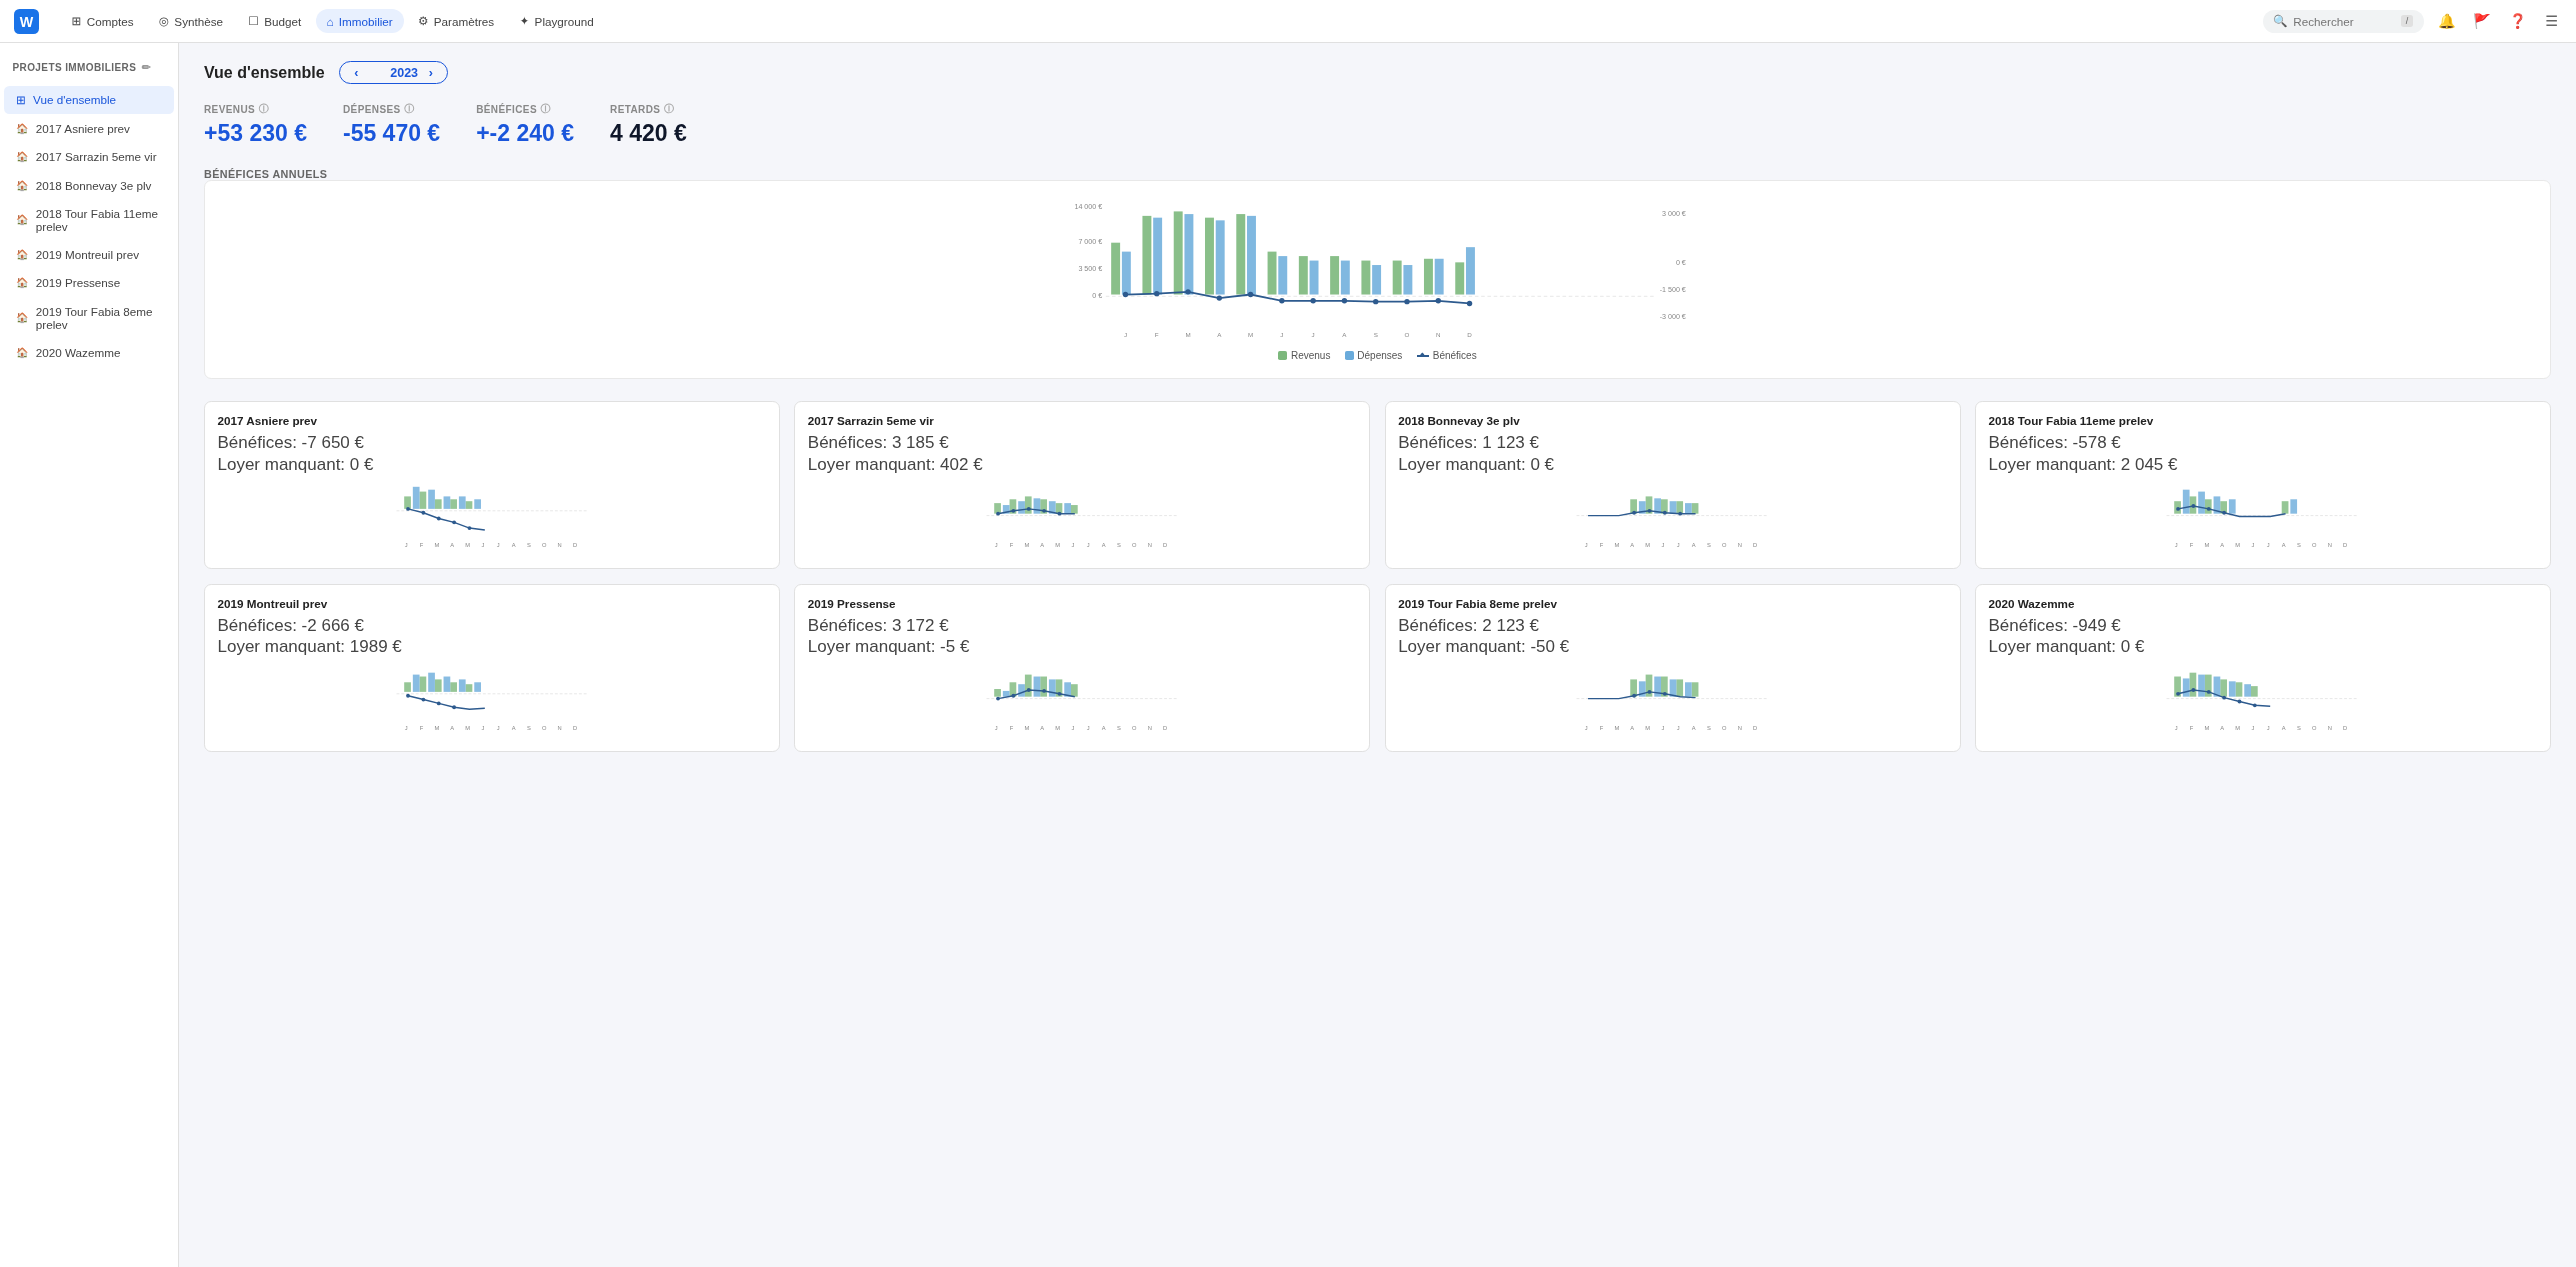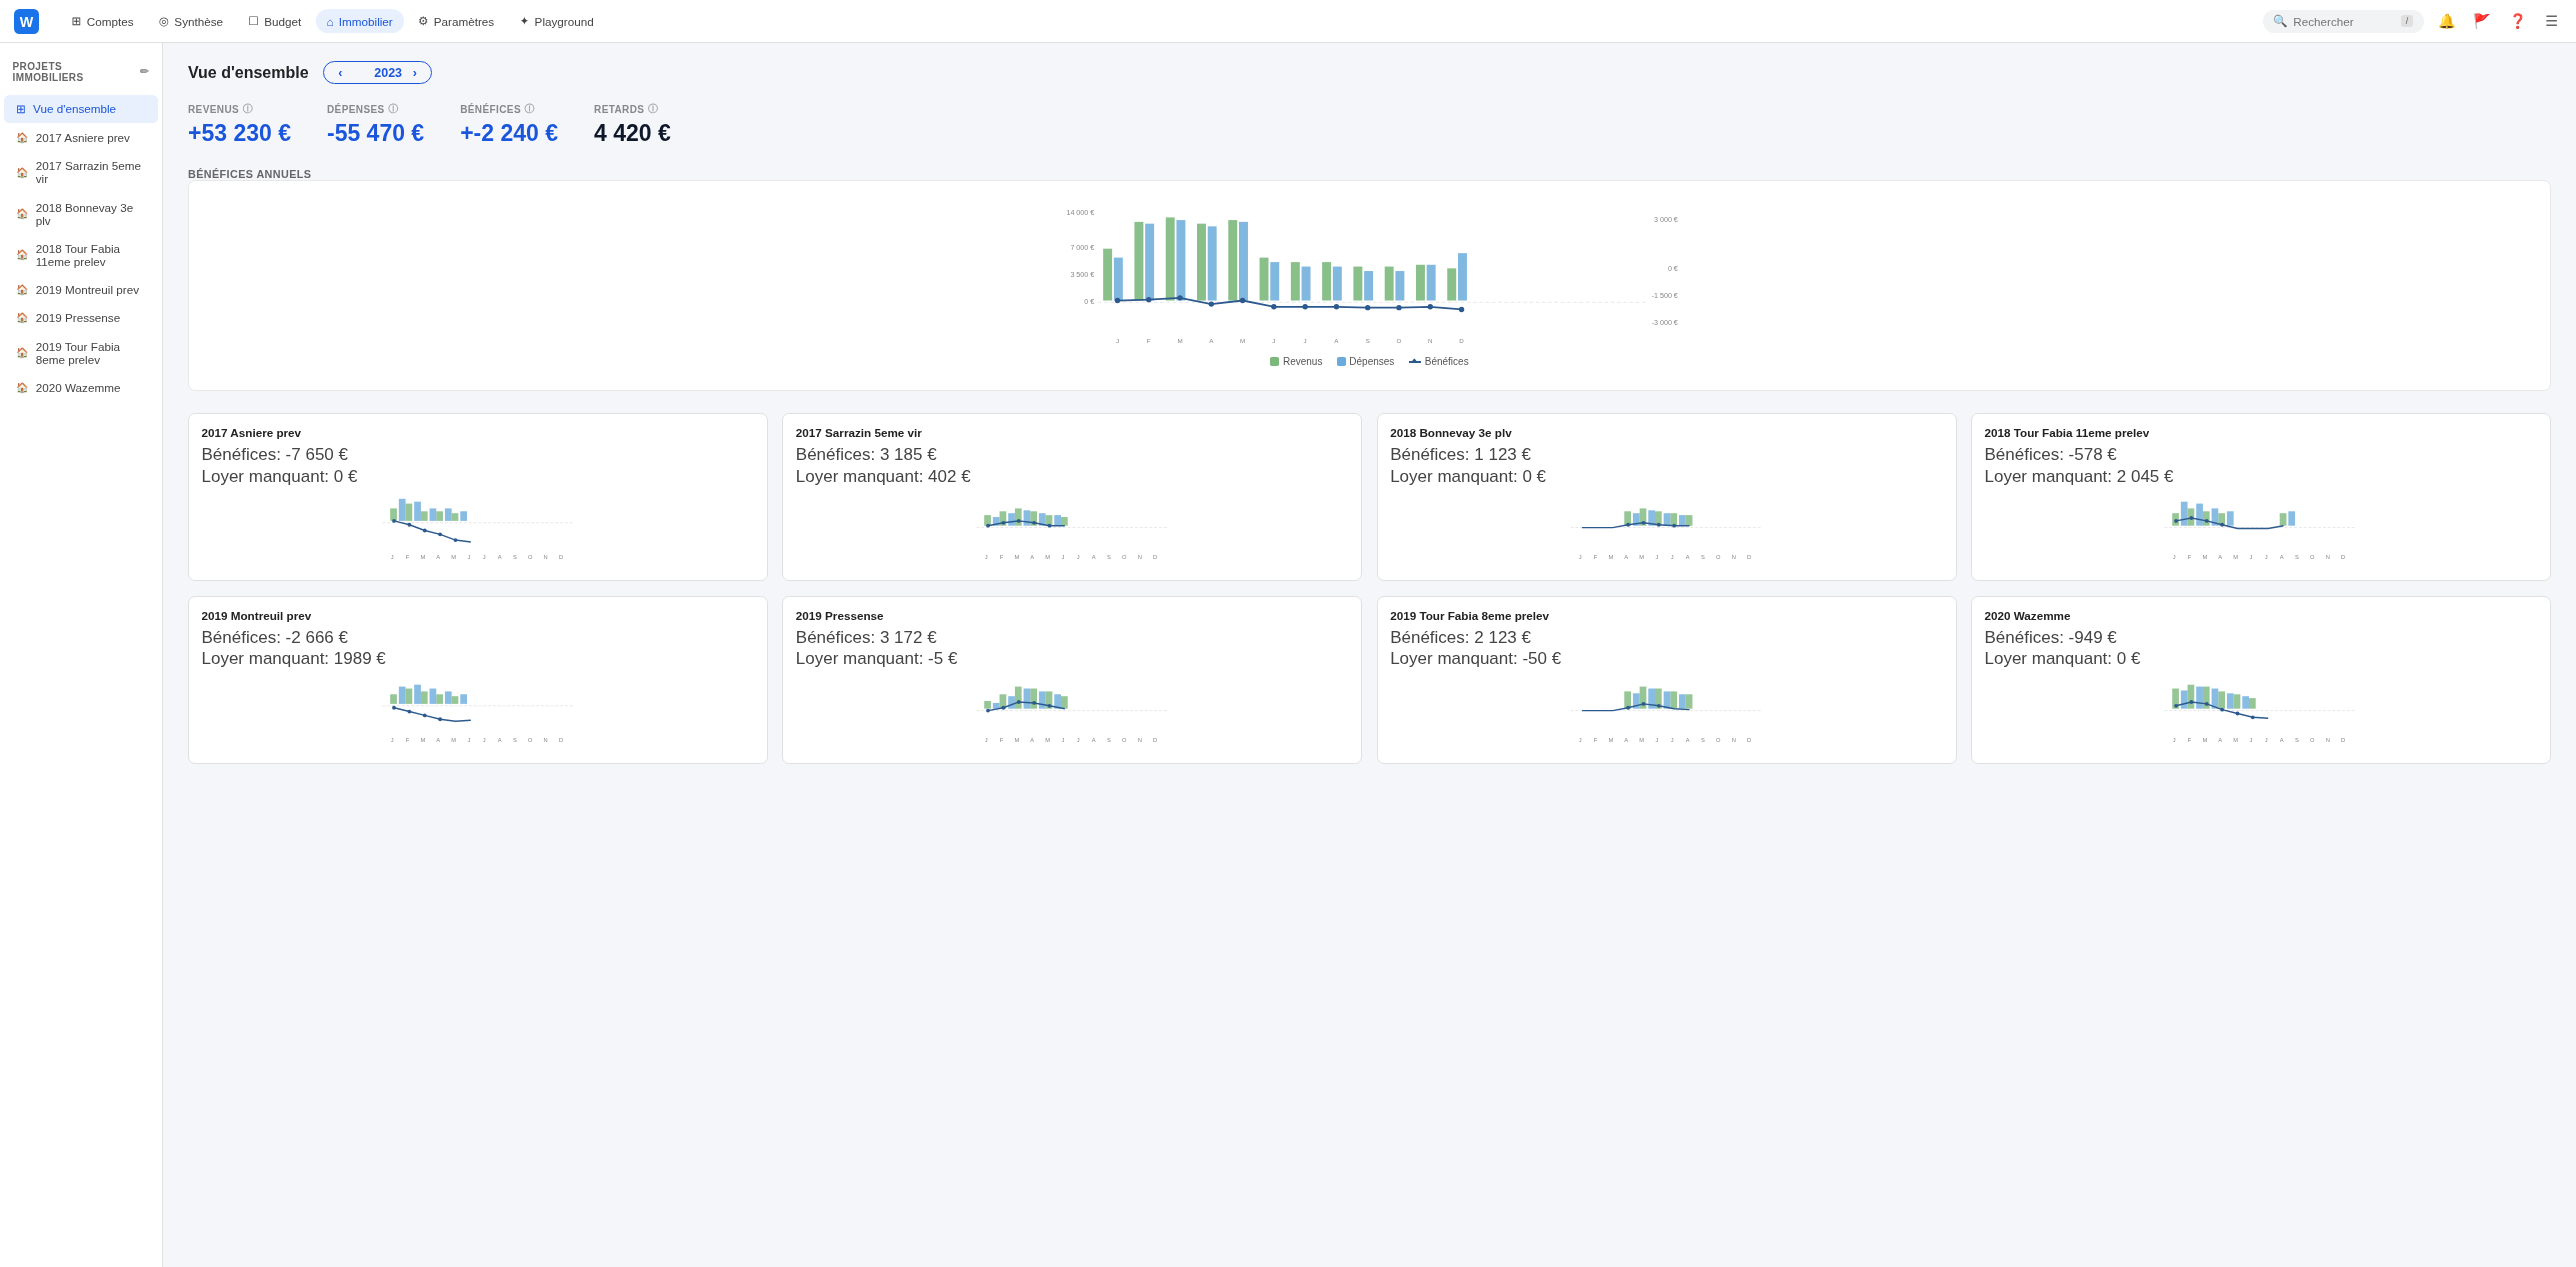--- a/index.html
+++ b/index.html
@@ -28,21 +28,21 @@
     }
     .search-box input { border: none; background: transparent; outline: none; font-size: 11.7px; color: #666; width: 100%; }
     .slash-badge { background: #e0e0e0; border-radius: 2.7px; padding: 0.9px 4.5px; font-size: 9px; color: #666; }
     .topnav-icon-btn { cursor: pointer; color: #666; font-size: 14.3px; padding: 3.6px; }
 
     
     .layout { display: flex; height: calc(100vh - 43px); overflow: hidden; }
 
     
     .sidebar {
-      width: 163px; background: #fff; border-right: 0.9px solid #e0e0e0;
+      width: 179px; background: #fff; border-right: 0.9px solid #e0e0e0;
       overflow-y: auto; padding: 10.8px 0; flex-shrink: 0;
     }
     .sidebar-header {
       display: flex; align-items: center; gap: 5.4px;
       padding: 7.2px 12.5px 10.8px; font-size: 10px; font-weight: 600;
       color: #666; text-transform: uppercase; letter-spacing: 0.4px;
     }
     .sidebar-edit-icon { cursor: pointer; color: #999; font-size: 10.8px; }
     .sidebar-item {
       display: flex; align-items: center; gap: 7.2px;
@@ -72,21 +72,21 @@
     .stat-label .info-icon { color: #aaa; cursor: pointer; }
     .stat-value { font-size: 23px; font-weight: 700; color: #1a56db; }
     .stat-value.negative { color: #1a56db; }
     .stat-value.neutral { color: #1a56db; }
     .stat-value.late { color: #0f172a; }
 
     
     .chart-section { margin-bottom: 21.5px; }
     .chart-title { font-size: 10.8px; font-weight: 600; color: #666; text-transform: uppercase; letter-spacing: 0.4px; margin-bottom: 0; }
     .main-chart-container {
-      background: #fff; border-radius: 7.2px; padding: 23px;
+      background: #fff; border-radius: 7.2px; padding: 17px;
       border: 0.9px solid #e8e8e8;
     }
     .main-chart-svg { width: 100%; height: 143px; }
     .chart-legend { display: flex; gap: 14.3px; margin-top: 7.2px; justify-content: center; }
     .legend-item { display: flex; align-items: center; gap: 3.6px; font-size: 10px; color: #555; }
     .legend-dot { width: 9px; height: 9px; border-radius: 1.8px; }
     .legend-line { width: 12.5px; height: 1.8px; background: #2d5a8e; position: relative; }
     .legend-line::after { content: '◆'; color: #2d5a8e; font-size: 5.4px; position: absolute; top: -3.6px; left: 3.6px; }
 
     

